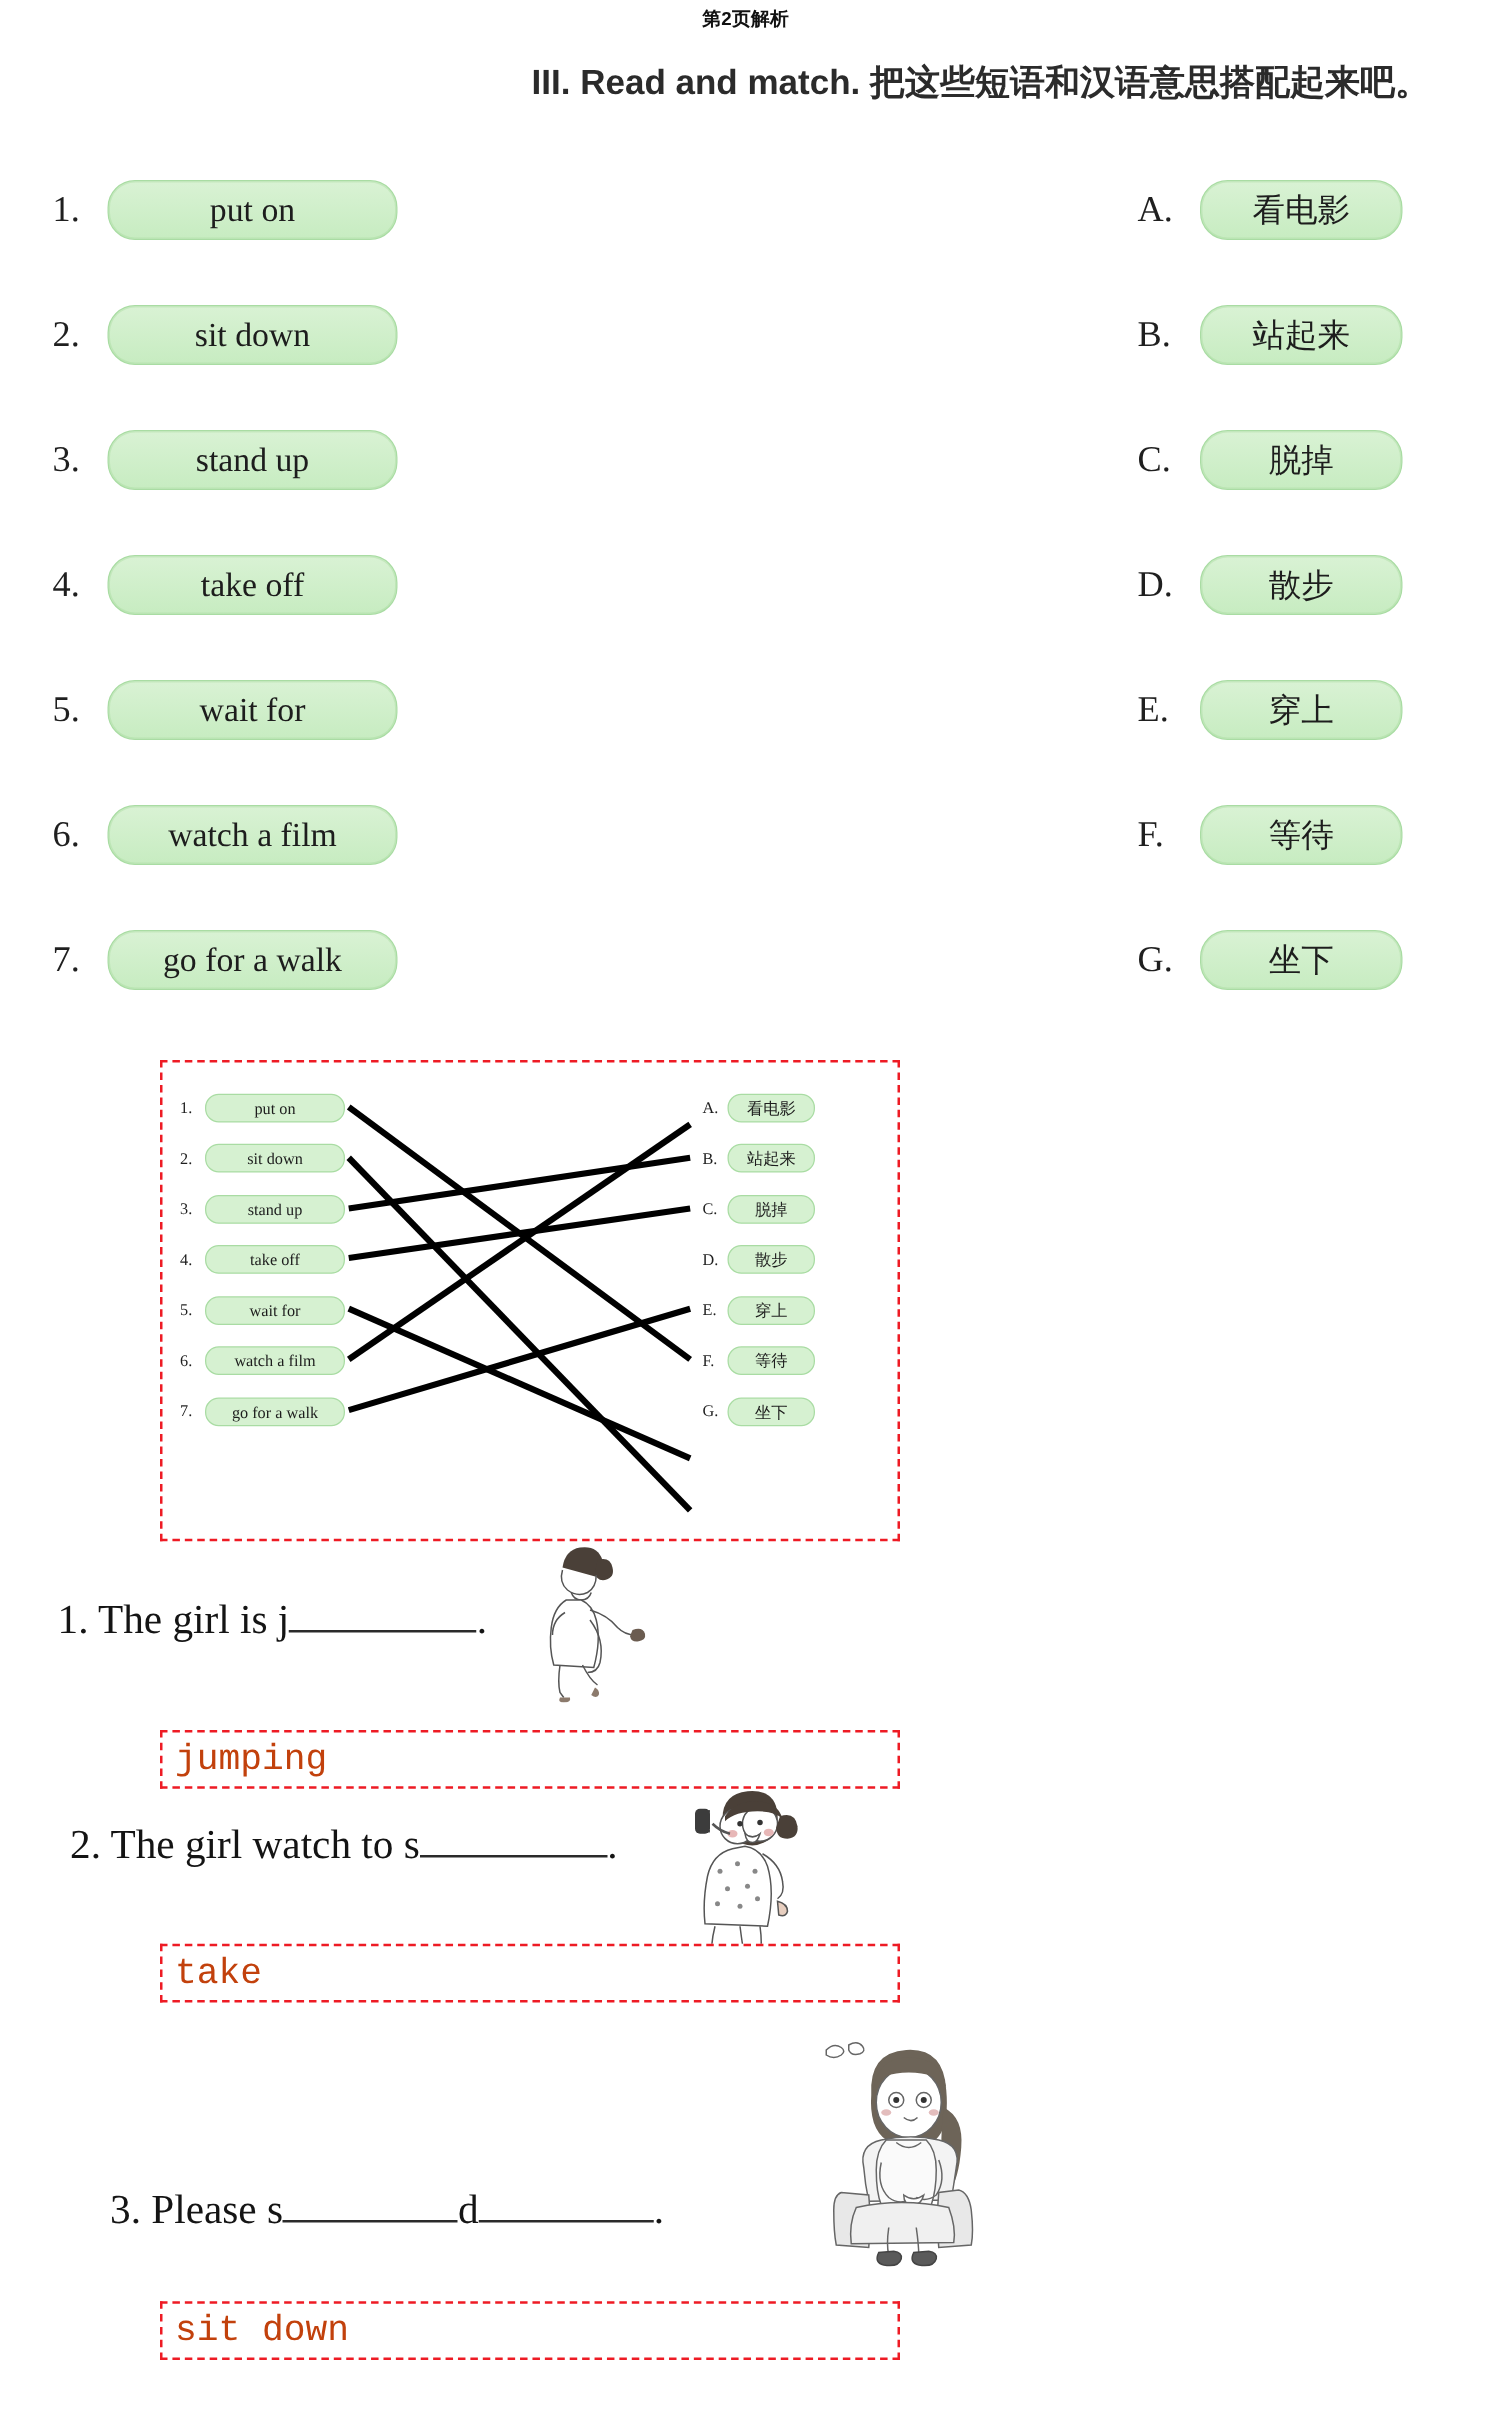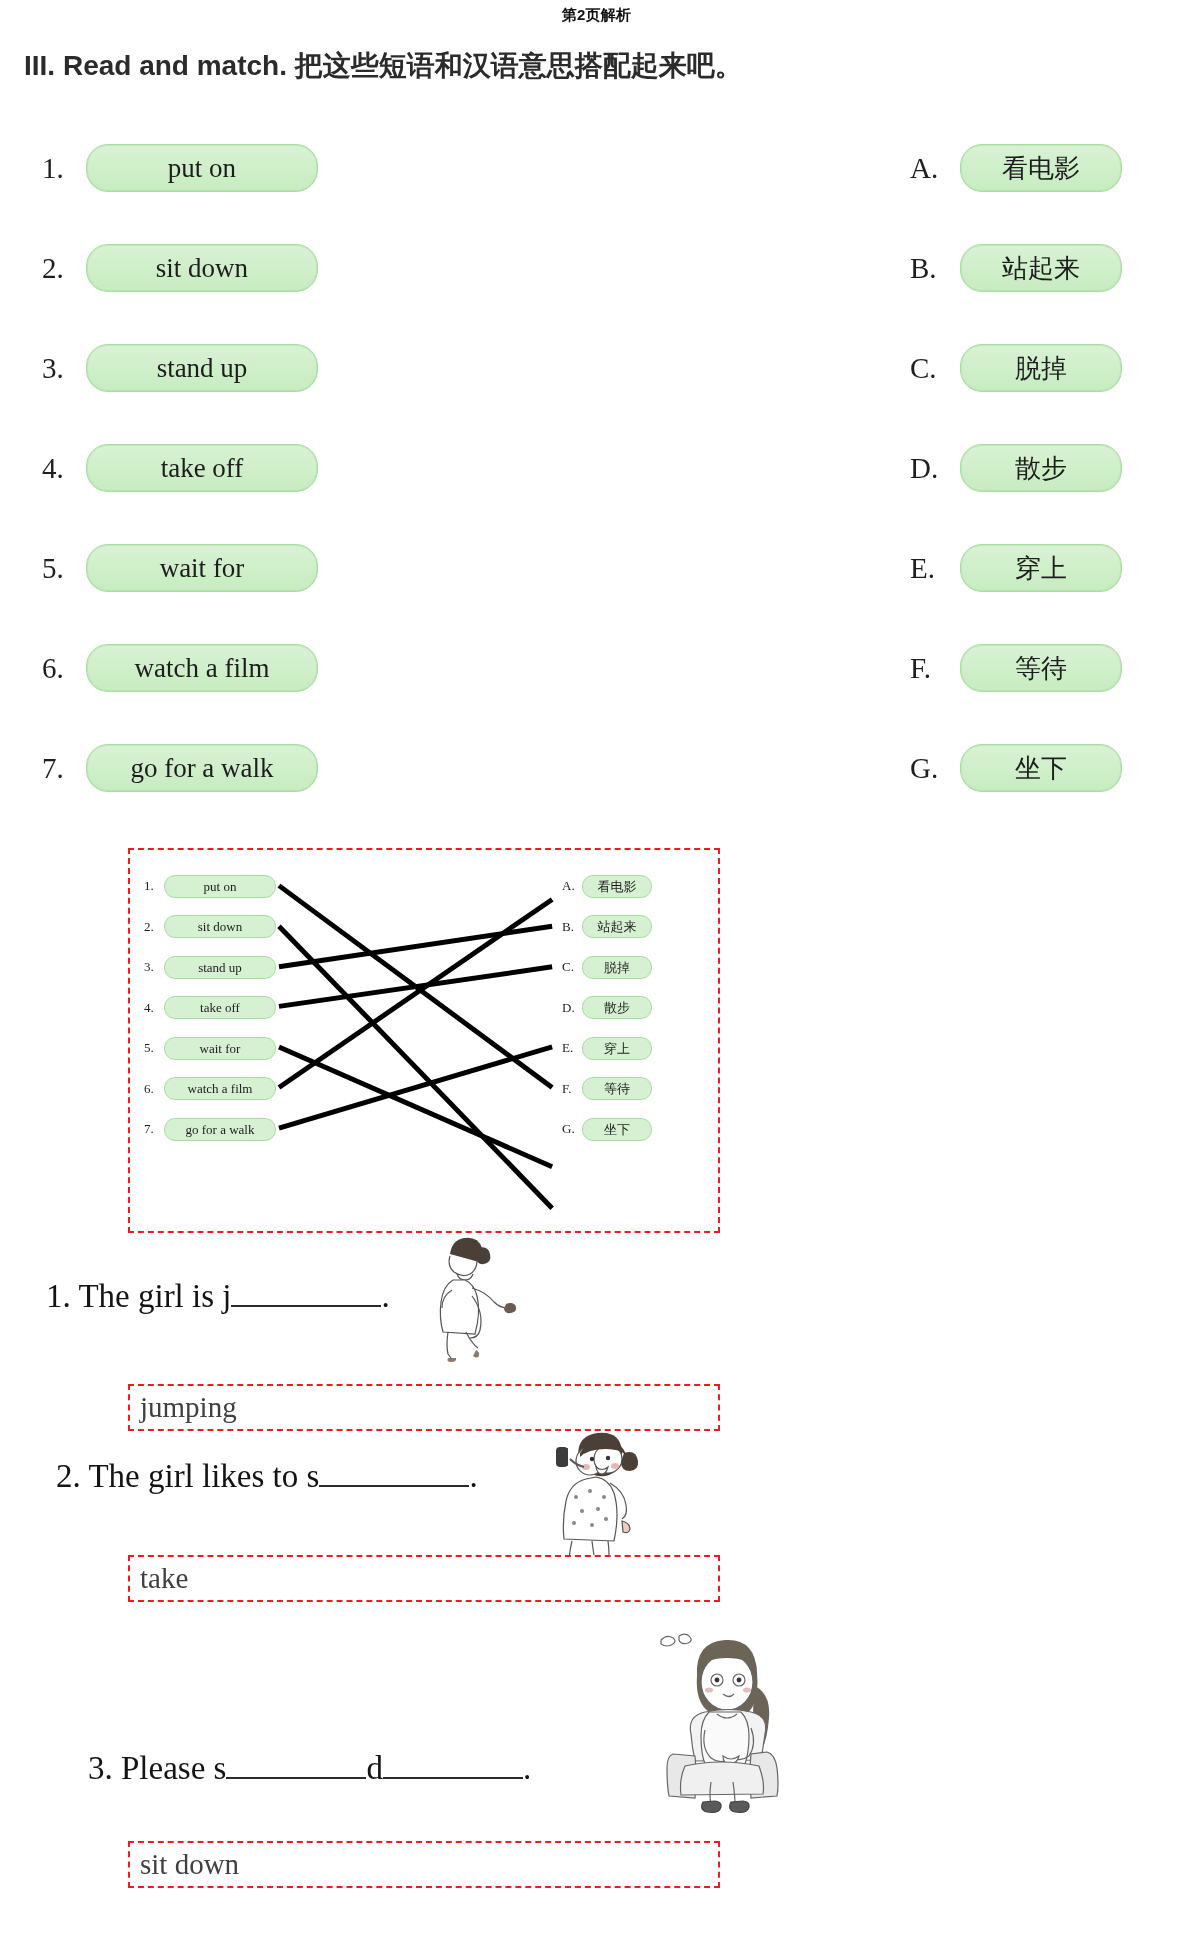--- a/index.html
+++ b/index.html
@@ -34,20 +34,21 @@
   .instruction {
     position: absolute;
     top: 47px;
     left: 24px;
     width: 1120px;
     font-family: "Liberation Sans", "DejaVu Sans", sans-serif;
     font-weight: bold;
     font-size: 28px;
     color: #2b2b2b;
     white-space: nowrap;
+    text-align: right;
   }
   .instruction .roman { letter-spacing: 0px; }
 
   
   .match-area {
     position: absolute;
     top: 118px;
     left: 0;
     width: 1193px;
     height: 690px;
@@ -155,22 +156,22 @@
   .ans-box {
     border: 2px dashed #ee1b24;
     box-sizing: border-box;
     height: 47px;
     background: #fff;
     display: flex;
     align-items: center;
     padding-left: 10px;
   }
   .ans-text {
-    color: #404040;
-    font-family: Liberation Serif, serif;
+    color: #c2410c;
+    font-family: Liberation Mono, monospace;
     font-size: 29px;
     line-height: 1;
   }
 
   
   .illus { position: absolute; }
 </style>
 </head>
 <body>
 
@@ -356,21 +357,21 @@
   </svg>
 </div>
 
 <div class="ans-box" style="position:absolute; left:128px; top:1384px; width:592px;">
   <span class="ans-text">jumping</span>
 </div>
 
 <div class="q-block" style="top:1458px;">
   <div class="q-sentence" style="position:absolute; left:56px; top:0;">
     <span>2.</span>
-    <span>The girl likes to s</span><span class="blank blank-long"></span><span>.</span>
+    <span>The girl watch to s</span><span class="blank blank-long"></span><span>.</span>
   </div>
 </div>
 
 <div class="illus" style="left:530px; top:1425px; width:130px; height:155px;">
   <svg width="130" height="155" viewBox="0 0 130 155">
     <g fill="none" stroke="#555" stroke-width="1.2">
       <path d="M48 30 q0-20 20-22 q22-2 24 18 q1 14-6 20 q-10 8-22 4 q-14-5-16-20z" fill="#4a4038" stroke="none"></path>
       <circle cx="60" cy="36" r="14" fill="#fff" stroke="#555"></circle>
       <circle cx="78" cy="34" r="14" fill="#fff" stroke="#555"></circle>
       <path d="M50 28 q8-12 24-12 q18 0 22 14 q-6-6-20-6 q-18 0-26 8z" fill="#4a4038" stroke="none"></path>

